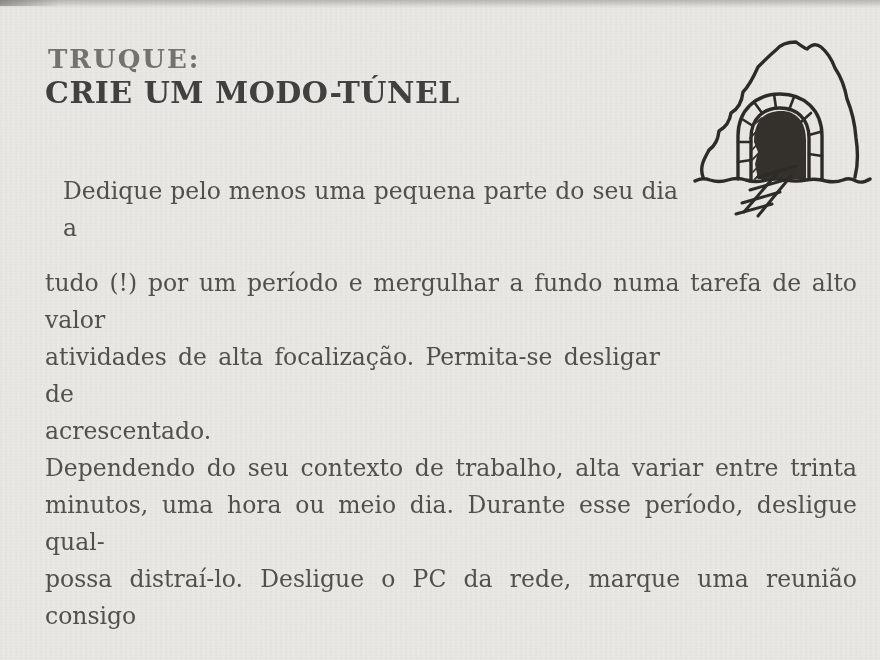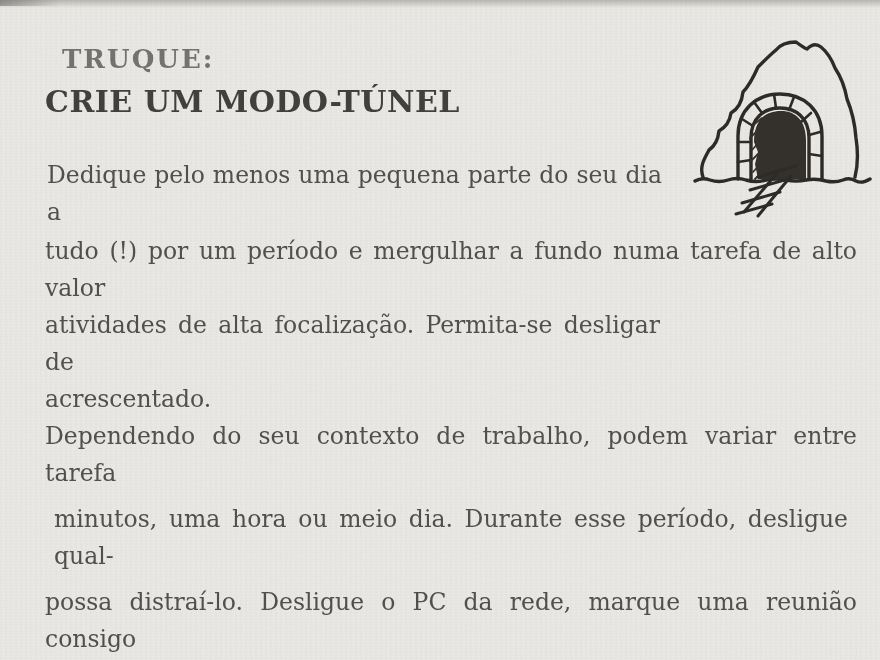--- a/index.html
+++ b/index.html
@@ -28,31 +28,31 @@
     pointer-events: none;
   }
   .scan-smudge {
     position: absolute; top: 0; left: 0; width: 60px; height: 6px;
     background: linear-gradient(90deg, rgba(80,78,74,.45), rgba(80,78,74,0));
     pointer-events: none;
   }
 
   .kicker {
     position: absolute;
-    left: 62px; top: 44px;
+    left: 48px; top: 44px;
     margin: 0;
     font-size: 26px;
     font-weight: bold;
     letter-spacing: 2px;
     color: #73726f;
   }
 
   .title {
     position: absolute;
-    left: 45px; top: 84px;
+    left: 45px; top: 75px;
     margin: 0;
     font-size: 30px;
     font-weight: bold;
     letter-spacing: 0.5px;
     color: #403f3d;
   }
 
   .illustration {
     position: absolute;
     top: 14px;
@@ -155,27 +155,27 @@
       <g stroke-width="3">
         <line x1="66" y1="163" x2="104" y2="152"></line>
         <line x1="58" y1="176" x2="96" y2="165"></line>
         <line x1="50" y1="189" x2="88" y2="178"></line>
         <line x1="44" y1="200" x2="80" y2="190"></line>
       </g>
     </svg>
   </div>
 
   <div class="bodytext">
-    <p class="line just narrow" style="margin:2px">Dedique pelo menos uma pequena parte do seu dia a</p>
+    <p class="line just narrow" style="margin:18px">Dedique pelo menos uma pequena parte do seu dia a</p>
     <p class="line just" style="margin:0">tudo (!) por um período e mergulhar a fundo numa tarefa de alto valor</p>
     <p class="line just narrow" style="margin:0">atividades de alta focalização. Permita-se desligar de</p>
     <p class="line last" style="margin:0">acrescentado.</p>
 
-    <p class="line just" style="margin:0">Dependendo do seu contexto de trabalho, podem variar entre tarefa</p>
-    <p class="line just" style="margin:9px">minutos, uma hora ou meio dia. Durante esse período, desligue qual-</p>
+    <p class="line just" style="margin:0">Dependendo do seu contexto de trabalho, alta variar entre trinta</p>
+    <p class="line just" style="margin:0">minutos, uma hora ou meio dia. Durante esse período, desligue qual-</p>
     <p class="line just" style="margin:0">possa distraí-lo. Desligue o PC da rede, marque uma reunião consigo</p>
 
   </div>
 
   <svg class="noise-overlay" width="880" height="660">
     <filter id="grain">
       <feTurbulence type="fractalNoise" baseFrequency="0.8" numOctaves="2" stitchTiles="stitch"></feTurbulence>
       <feColorMatrix type="matrix" values="0 0 0 0 0.25  0 0 0 0 0.25  0 0 0 0 0.23  0 0 0 0.5 0"></feColorMatrix>
     </filter>
     <rect width="880" height="660" filter="url(#grain)" opacity="0.07"></rect>

